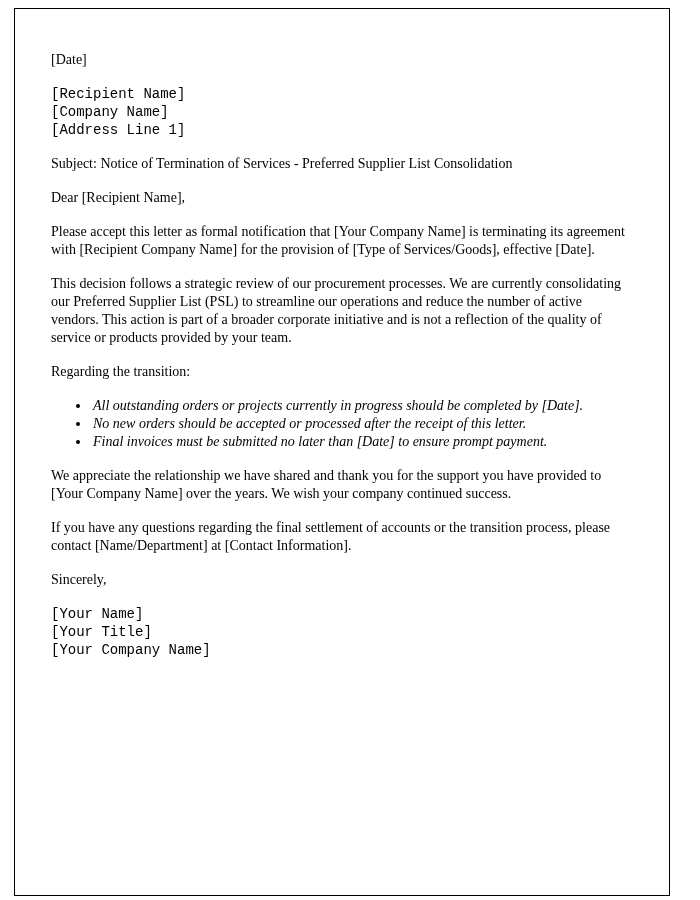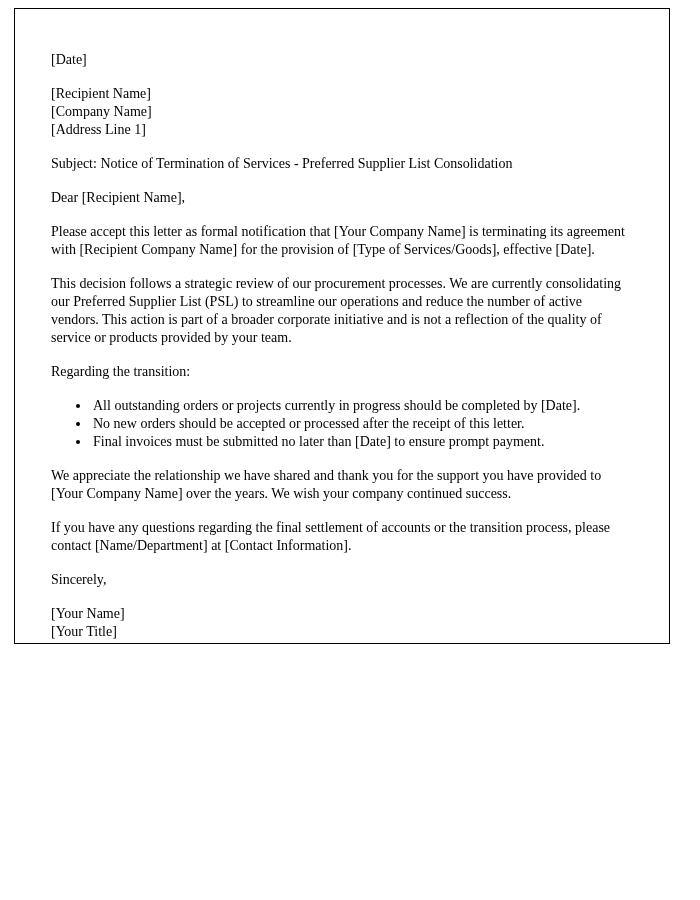--- a/index.html
+++ b/index.html
@@ -8,47 +8,49 @@
     background: #ffffff;
     width: 700px;
     height: 900px;
     font-family: "Liberation Serif", "DejaVu Serif", serif;
   }
   .page {
     position: absolute;
     left: 14px;
     top: 8px;
     width: 656px;
-    height: 636px;
+    height: 888px;
     border: 1px solid #000000;
     background: #ffffff;
     box-sizing: border-box;
     padding: 42px 42px 0 36px;
     color: #000000;
     font-size: 14px;
     line-height: 18px;
     overflow: hidden;
   }
   .para {
     margin: 0 0 16px 0;
   }
   .line {
     margin: 0;
+    font-family: Liberation Mono, monospace;
   }
   .subject {
     font-weight: normal;
   }
   ul.bullets {
     margin: 0 0 16px 0;
     padding: 0 0 0 40px;
     list-style-type: disc;
   }
   ul.bullets li {
     margin: 0;
     padding-left: 2px;
+    font-style: italic;
   }
 </style>
 </head>
 <body>
 
 <div class="page">
 
   <p class="para">[Date]</p>
 
   <div class="para">

